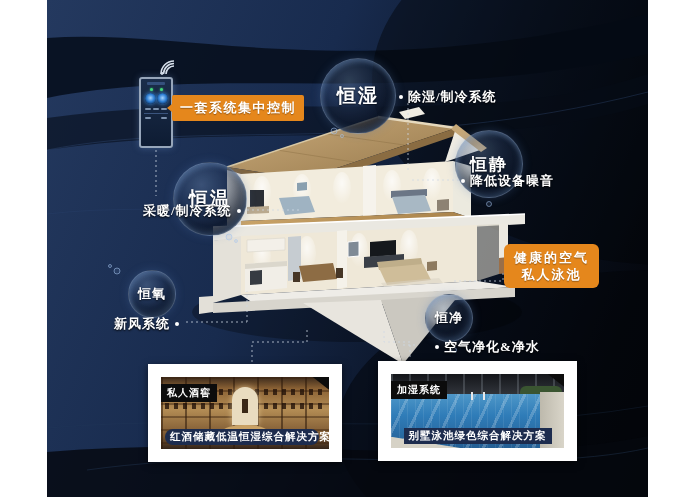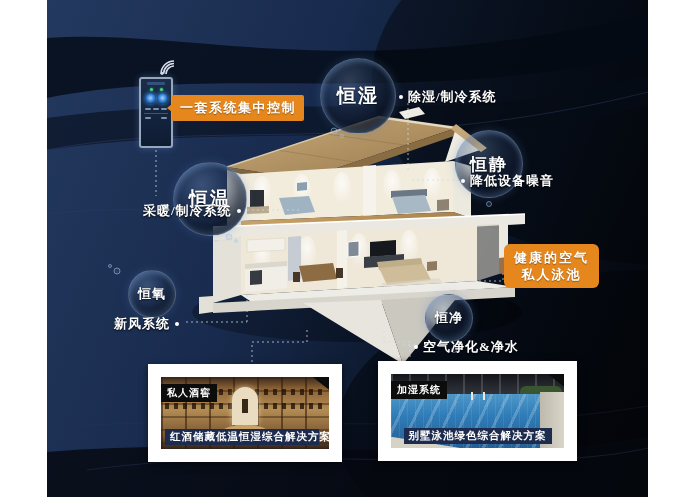--- a/index.html
+++ b/index.html
@@ -22,21 +22,21 @@
   #bubble-hengjing2{left:378px;top:294px;width:46px;height:46px;font-size:13px;letter-spacing:1px;}
 
   
   .feat-label{position:absolute;display:flex;align-items:center;gap:5px;color:#fff;font-weight:bold;
               font-size:13px;letter-spacing:1px;text-shadow:0 1px 2px #000;font-family:"Liberation Serif",serif;white-space:nowrap;}
   .dot{width:4px;height:4px;background:#fff;border-radius:50%;flex:none;}
   #label-hengshi{left:352px;top:88px;}
   #label-hengjing{left:414px;top:172px;justify-content:space-between;}
   #label-hengwen{left:96px;top:202px;}
   #label-hengyang{left:67px;top:315px;}
-  #label-hengjing2{left:367px;top:338px;}
+  #label-hengjing2{left:388px;top:338px;}
 
   
   .orange-box{position:absolute;background:#e5871c;color:#fff;font-weight:bold;
               font-family:"Liberation Serif",serif;text-shadow:0 1px 1px rgba(0,0,0,.35);margin-top:8px;}
   #ctrl-label{left:125px;top:87px;font-size:13px;letter-spacing:1.5px;padding:4px 8px;border-radius:2px;}
   #ctrl-label::before{content:"";position:absolute;left:-5px;top:50%;margin-top:-4px;
               border-top:4px solid transparent;border-bottom:4px solid transparent;border-right:5px solid #e5871c;}
   #highlight-box{left:457px;top:236px;font-size:13px;letter-spacing:2px;padding:5px 10px;border-radius:6px;
               text-align:center;line-height:17px;}
 
@@ -56,21 +56,21 @@
 
   
   .photo-card{position:absolute;background:#fff;padding:13px;box-shadow:0 2px 7px rgba(0,0,0,.55);}
   #card-wine{left:101px;top:364px;width:168px;height:72px;}
   #card-pool{left:331px;top:361px;width:173px;height:74px;}
   .photo-inner{position:relative;width:100%;height:100%;overflow:hidden;}
   .tag{position:absolute;top:7px;left:0;background:#0c0c0c;color:#fff;font-weight:bold;font-size:10px;
        letter-spacing:1px;padding:2px 6px;z-index:3;font-family:"Liberation Serif",serif;}
   .caption{position:absolute;bottom:4px;background:#1d2c4e;color:#fff;font-weight:bold;font-size:10.5px;
        letter-spacing:1px;padding:1px 5px;text-align:center;z-index:3;font-family:"Liberation Serif",serif;white-space:nowrap;}
-  #card-wine .caption{left:4px;right:10px;}
+  #card-wine .caption{left:4px;right:10px;border-radius:8px;}
   #card-pool .caption{left:50%;transform:translateX(-50%);}
   .ribbon{position:absolute;top:-6px;right:-16px;width:48px;height:11px;background:#0c0c0c;transform:rotate(38deg);z-index:3;}
 
   
   .wine-art{position:absolute;inset:0;
       background:linear-gradient(180deg,#3b2a1c 0%,#8a6134 16%,#b48d55 45%,#7a5630 82%,#33241a 100%);}
   .wine-racks{position:absolute;inset:0;
       background:repeating-linear-gradient(90deg, rgba(45,25,10,.55) 0 2px, rgba(0,0,0,0) 2px 24px),
                  repeating-linear-gradient(180deg, rgba(60,35,15,.45) 0 2px, rgba(0,0,0,0) 2px 13px);}
   .bottles{position:absolute;left:4px;right:4px;height:6px;opacity:.8;

